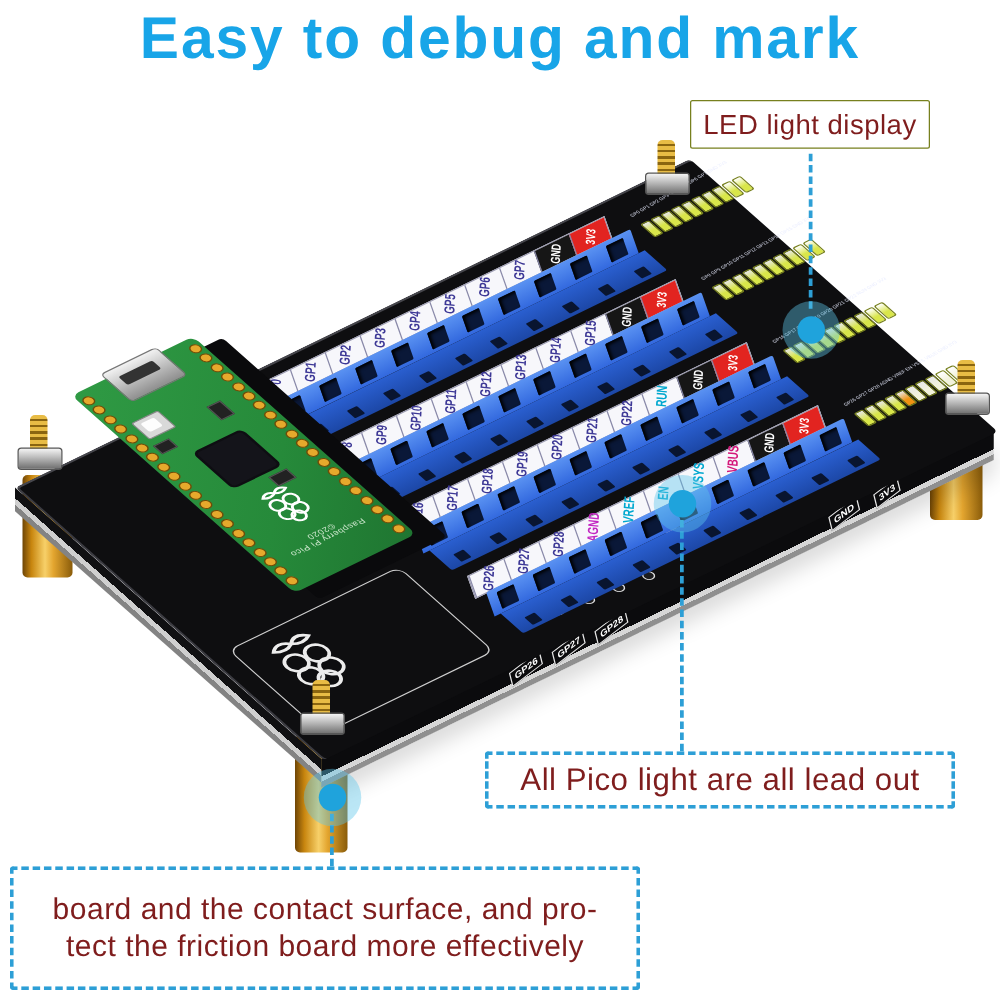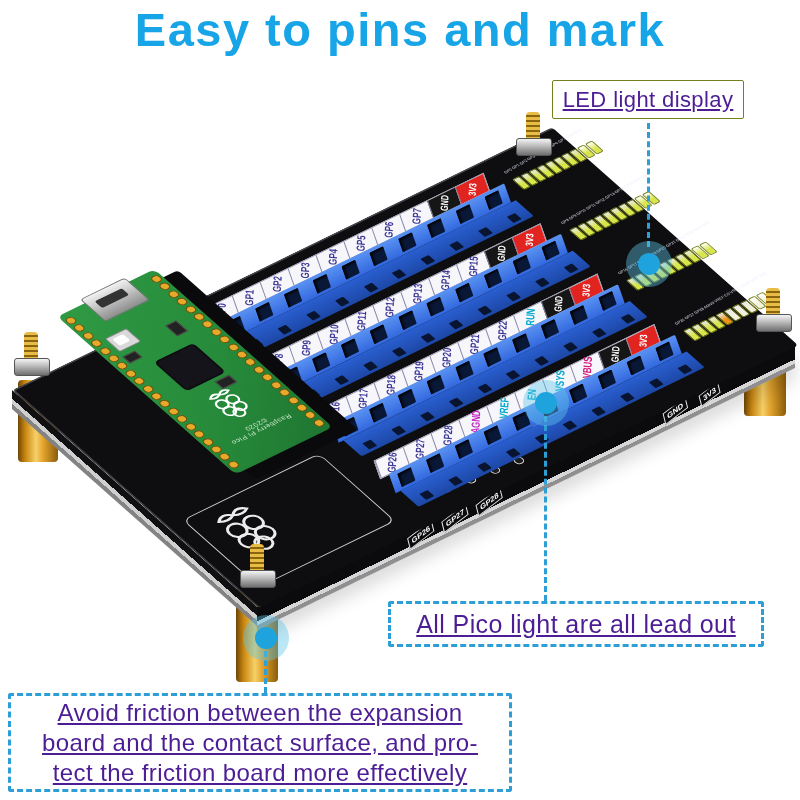--- a/index.html
+++ b/index.html
@@ -2,23 +2,23 @@
 <html><head>
 <meta charset="utf-8">
 <style>
   html,body{margin:0;padding:0;background:#fff;}
   .stage{position:relative;width:800px;height:800px;background:#fff;overflow:hidden;
          font-family:"Liberation Sans",sans-serif;}
   
   .title{position:absolute;left:0;top:2px;width:800px;text-align:center;
          font-size:47px;font-weight:700;letter-spacing:1.5px;color:#18a5e8;}
   
-  .cbox{position:absolute;border:3px dashed #2d9fd6;border-radius:3px;color:#4c1d95;
+  .cbox{position:absolute;border:3px dashed #2d9fd6;border-radius:3px;color:#7f1d1d;
         display:flex;flex-direction:column;align-items:center;justify-content:center;
-        background:rgba(255,255,255,.0);z-index:6;letter-spacing:.4px;text-decoration:underline;}
+        background:rgba(255,255,255,.0);z-index:6;letter-spacing:.4px;}
   .cbox.led{left:552px;top:80px;width:190px;height:37px;font-size:22px;}
   .cbox.pins{left:388px;top:601px;width:370px;height:40px;font-size:25px;}
   .cbox.friction{left:8px;top:693px;width:498px;height:93px;font-size:24px;line-height:30px;}
   .dline{position:absolute;width:0;border-left:3px dashed #2d9fd6;z-index:4;}
   .dl-led{left:647px;top:123px;height:124px;}
   .dl-pins{left:544px;top:416px;height:185px;}
   .dl-friction{left:264px;top:651px;height:42px;}
   .cdot{position:absolute;width:46px;height:46px;border-radius:50%;
         background:rgba(94,197,234,.42);z-index:5;}
   .cdot::after{content:"";position:absolute;left:12px;top:12px;width:22px;height:22px;
@@ -109,21 +109,21 @@
        background:linear-gradient(180deg,#101012 0 45%,#cfcfcf 45% 72%,#838383 72% 100%);}
   .elabel{position:absolute;top:1px;font-size:8px;font-weight:700;color:#fff;
        border:1px solid rgba(255,255,255,.9);padding:0 3px;transform:rotate(-14deg);
        background:#0b0b0d;line-height:11px;}
 </style>
 </head>
 <body>
 
 <div class="stage">
 
-  <div class="title">Easy to pins and mark</div>
+  <div class="title">Easy to debug and mark</div>
 
   <div class="leg leg-left"></div>
   <div class="leg leg-bottom"></div>
   <div class="leg leg-right"></div>
 
   <div class="edge-front" id="edgeFront">
       <span class="elabel" style="left: 168px;">GP26</span>
       <span class="elabel" style="left: 206px;">GP27</span>
       <span class="elabel" style="left: 244px;">GP28</span>
       <span class="elabel" style="left: 452px;">GND</span>
@@ -545,18 +545,17 @@
   <div class="cdot cd-pins"></div>
   <div class="cdot cd-friction"></div>
 
   <div class="cbox led">
     <span>LED light display</span>
   </div>
   <div class="cbox pins">
     <span>All Pico light are all lead out</span>
   </div>
   <div class="cbox friction">
-    <span>Avoid friction between the expansion</span>
     <span>board and the contact surface, and pro-</span>
     <span>tect the friction board more effectively</span>
   </div>
 
 </div>
 
 </body></html>

